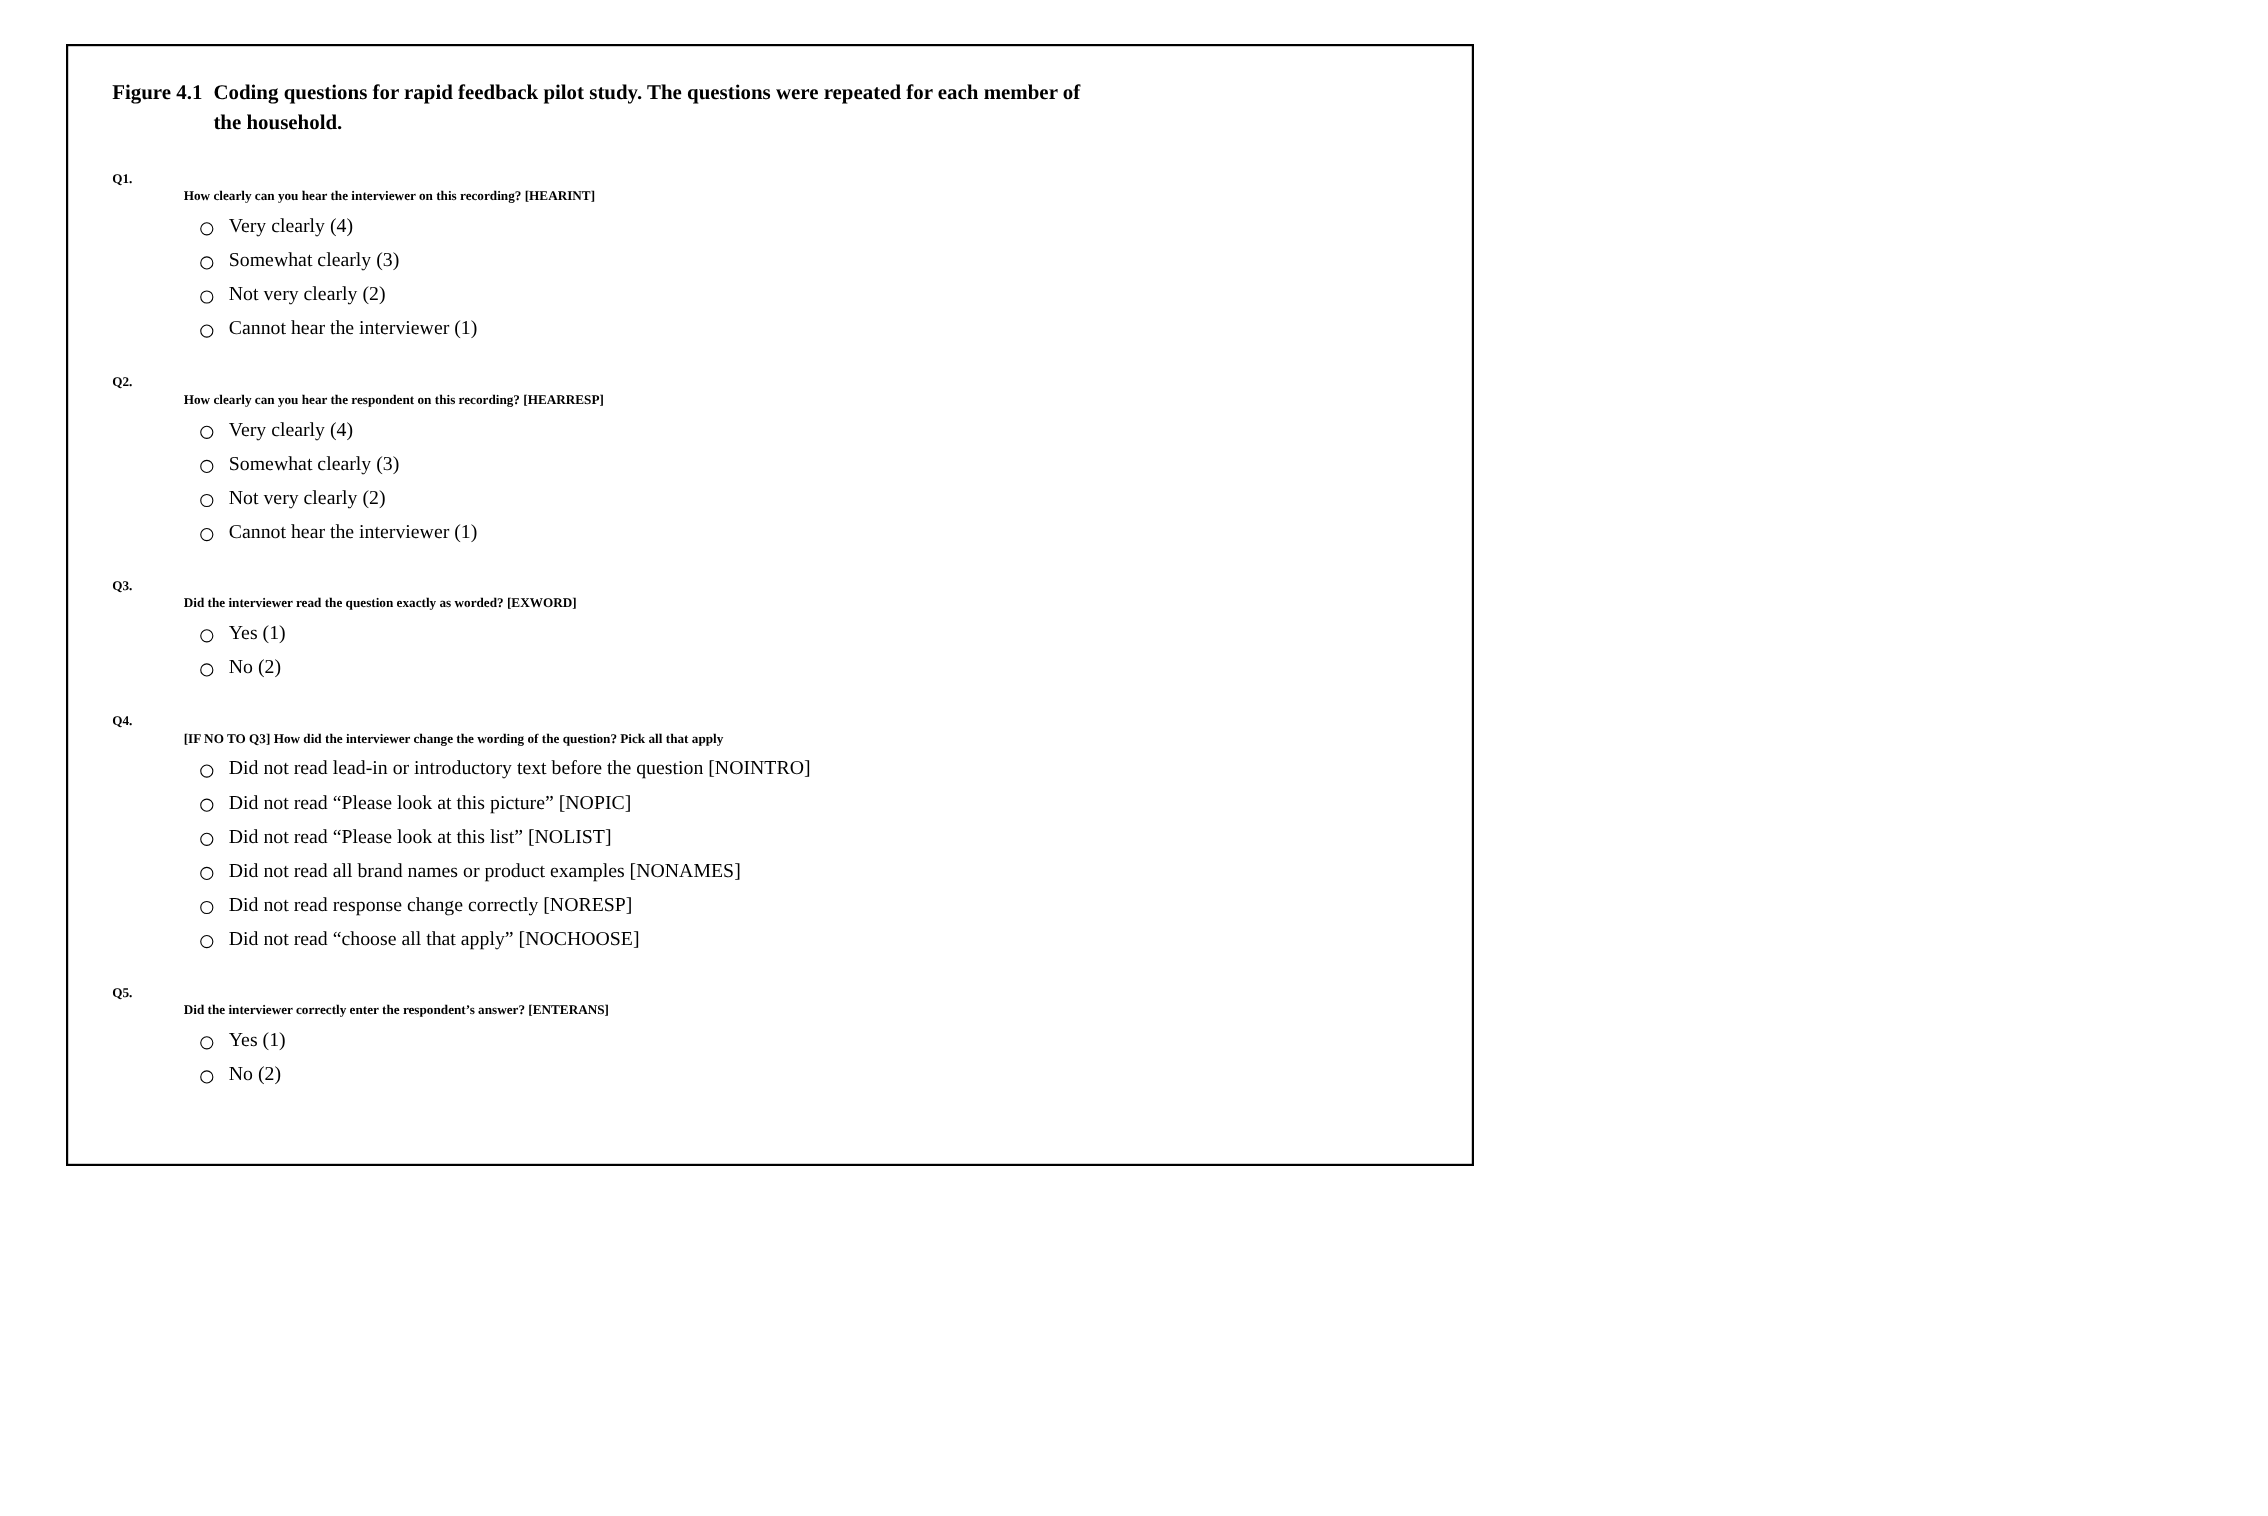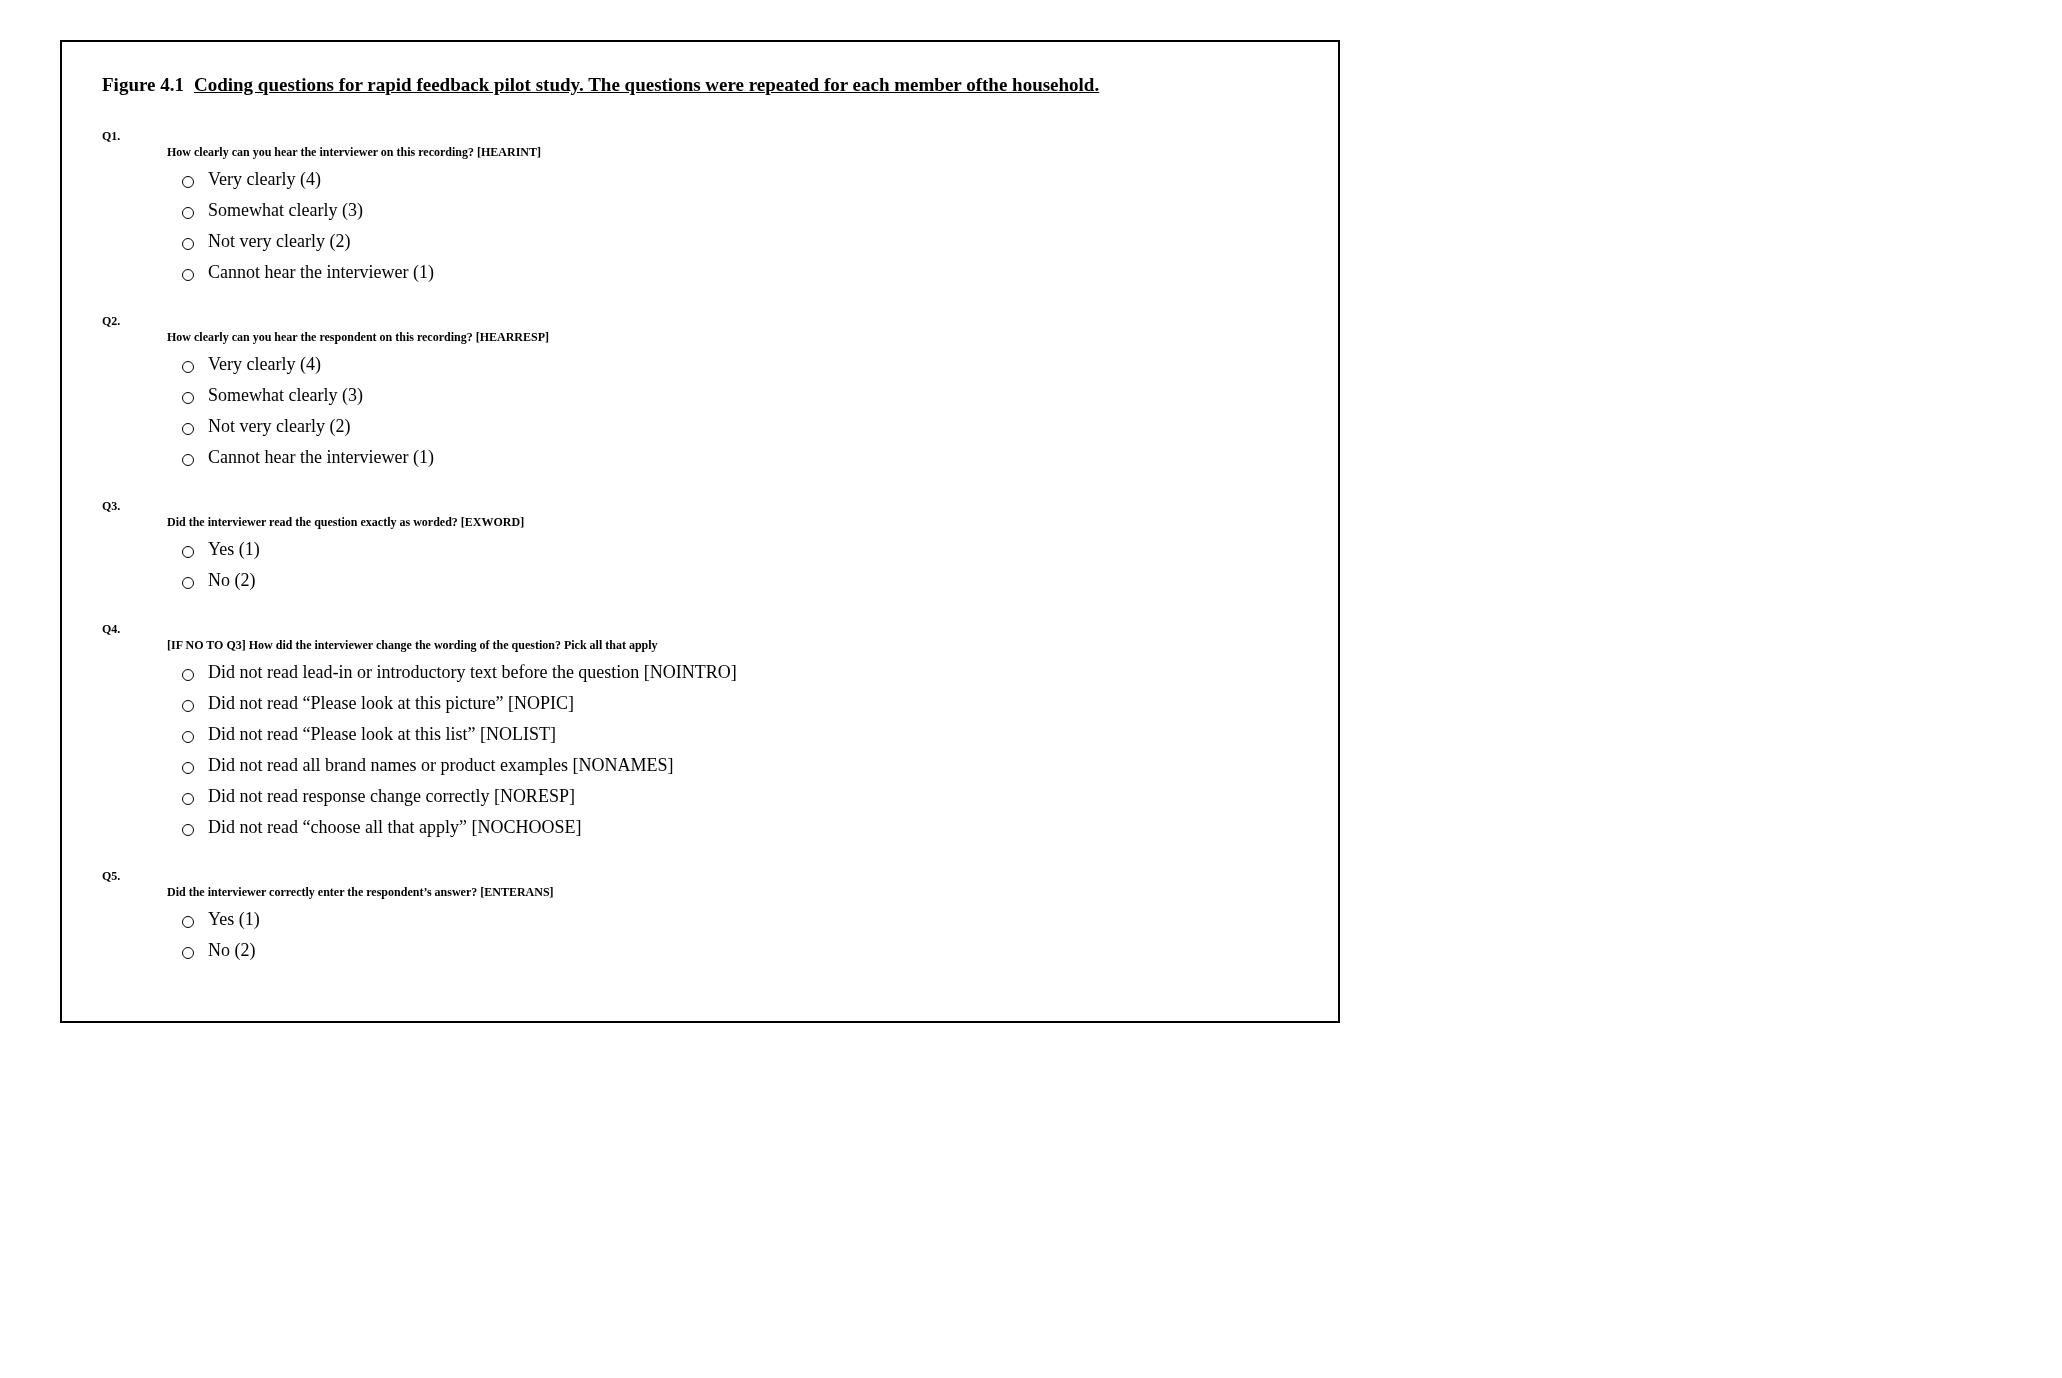--- a/index.html
+++ b/index.html
@@ -12,40 +12,39 @@
       background: #ffffff;
       font-family: "Times New Roman", Times, serif;
       font-size: 18px;
       color: #000000;
       padding: 40px 60px;
       max-width: 1400px;
     }
 
     .figure-container {
       border: 2px solid #000;
-      padding: 30px 40px 29px 40px;
+      padding: 30px 40px 40px 40px;
     }
 
     .figure-title {
       font-weight: bold;
       font-size: 19px;
       margin-bottom: 30px;
       line-height: 1.4;
       display: flex;
       gap: 10px;
     }
 
     .figure-title .fig-label {
       white-space: nowrap;
     }
 
     .figure-title .fig-text {
       display: flex;
-      flex-direction: row;
-      text-decoration: underline;
+      flex-direction: column;
     }
 
     .question-block {
       margin-bottom: 28px;
     }
 
     .question-line {
       display: flex;
       gap: 20px;
       font-weight: bold;

